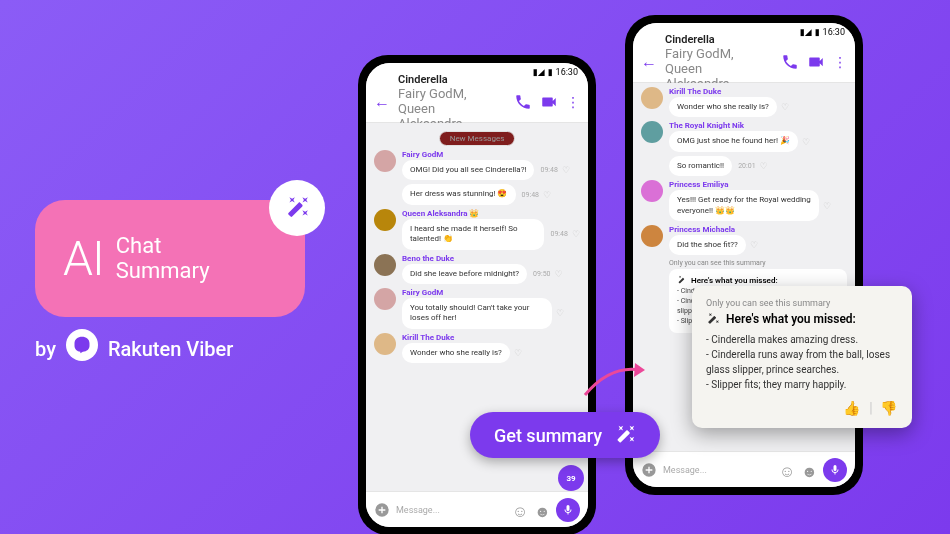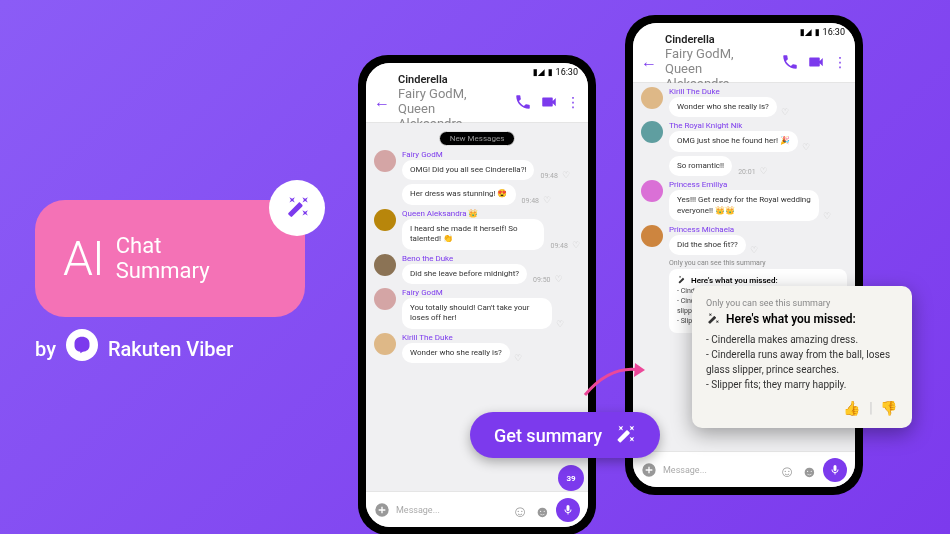--- a/index.html
+++ b/index.html
@@ -17,29 +17,29 @@
 .phone1{left:358px;top:55px}
 .phone2{left:625px;top:15px}
 .status-bar{height:18px;background:#fff;display:flex;justify-content:flex-end;align-items:center;padding:0 10px;font-size:9px;gap:3px}
 .chat-header{height:42px;background:#fff;display:flex;align-items:center;padding:0 8px;gap:8px;border-bottom:1px solid #e5e5e5}
 .back-arrow{color:#7c3aed;font-size:16px}
 .chat-title{flex:1}
 .chat-title-name{font-size:11px;font-weight:600;color:#222}
 .chat-title-sub{font-size:13px;color:#888}
 .header-icon{width:18px;height:18px;color:#7c3aed}
 .messages{flex:1;overflow:hidden;padding:4px 8px;background:#f0f0f2}
-.new-msg-pill{text-align:center;margin:4px auto;background:#000000;border-radius:10px;padding:2px 10px;font-size:8px;color:#999;width:fit-content;border:1px solid #e0e0e0}
+.new-msg-pill{text-align:center;margin:4px auto;background:#7f1d1d;border-radius:10px;padding:2px 10px;font-size:8px;color:#999;width:fit-content;border:1px solid #e0e0e0}
 .msg-row{display:flex;gap:6px;margin-bottom:4px;align-items:flex-start}
 .avatar{width:22px;height:22px;border-radius:50%;background:#ccc;flex-shrink:0}
 .av1{background:#d4a5a5}.av2{background:#b8860b}.av3{background:#8b7355}.av4{background:#4682b4}.av5{background:#deb887}.av6{background:#5f9ea0}.av7{background:#cd853f}.av8{background:#da70d6}
 .msg-content{flex:1}
-.sender-name{font-size:8px;color:#7c3aed;font-weight:400;margin-bottom:1px}
+.sender-name{font-size:8px;color:#7c3aed;font-weight:700;margin-bottom:1px}
 .bubble{background:#fff;border-radius:10px;padding:5px 8px;font-size:8px;color:#333;display:inline-block;max-width:150px;line-height:1.3}
 .msg-time{font-size:7px;color:#aaa;margin-left:4px}
-.msg-meta{display:flex;align-items:flex-end;gap:2px}
+.msg-meta{display:flex;align-items:center;gap:2px}
 .heart{font-size:9px;color:#ccc;margin-left:2px}
 .summary-preview{font-size:7px;color:#888;margin-top:4px;margin-left:28px}
 .summary-box{background:#fff;border-radius:8px;padding:6px 8px;margin-left:28px;margin-top:2px;font-size:8px}
 .summary-title{font-weight:600;display:flex;align-items:center;gap:4px;font-size:8px}
 .summary-lines{font-size:7px;color:#444;margin-top:2px;line-height:1.4}
 .input-bar{height:36px;background:#fff;display:flex;align-items:center;padding:0 8px;gap:6px;border-top:1px solid #e5e5e5}
 .input-field{flex:1;font-size:9px;color:#aaa}
 .input-icon{width:16px;height:16px;color:#999}
 .mic-btn{width:24px;height:24px;border-radius:50%;background:#7c3aed;display:flex;align-items:center;justify-content:center}
 .scroll-badge{position:absolute;right:12px;bottom:44px;width:26px;height:26px;border-radius:50%;background:#7c3aed;color:#fff;display:flex;align-items:center;justify-content:center;font-size:8px;font-weight:bold}

